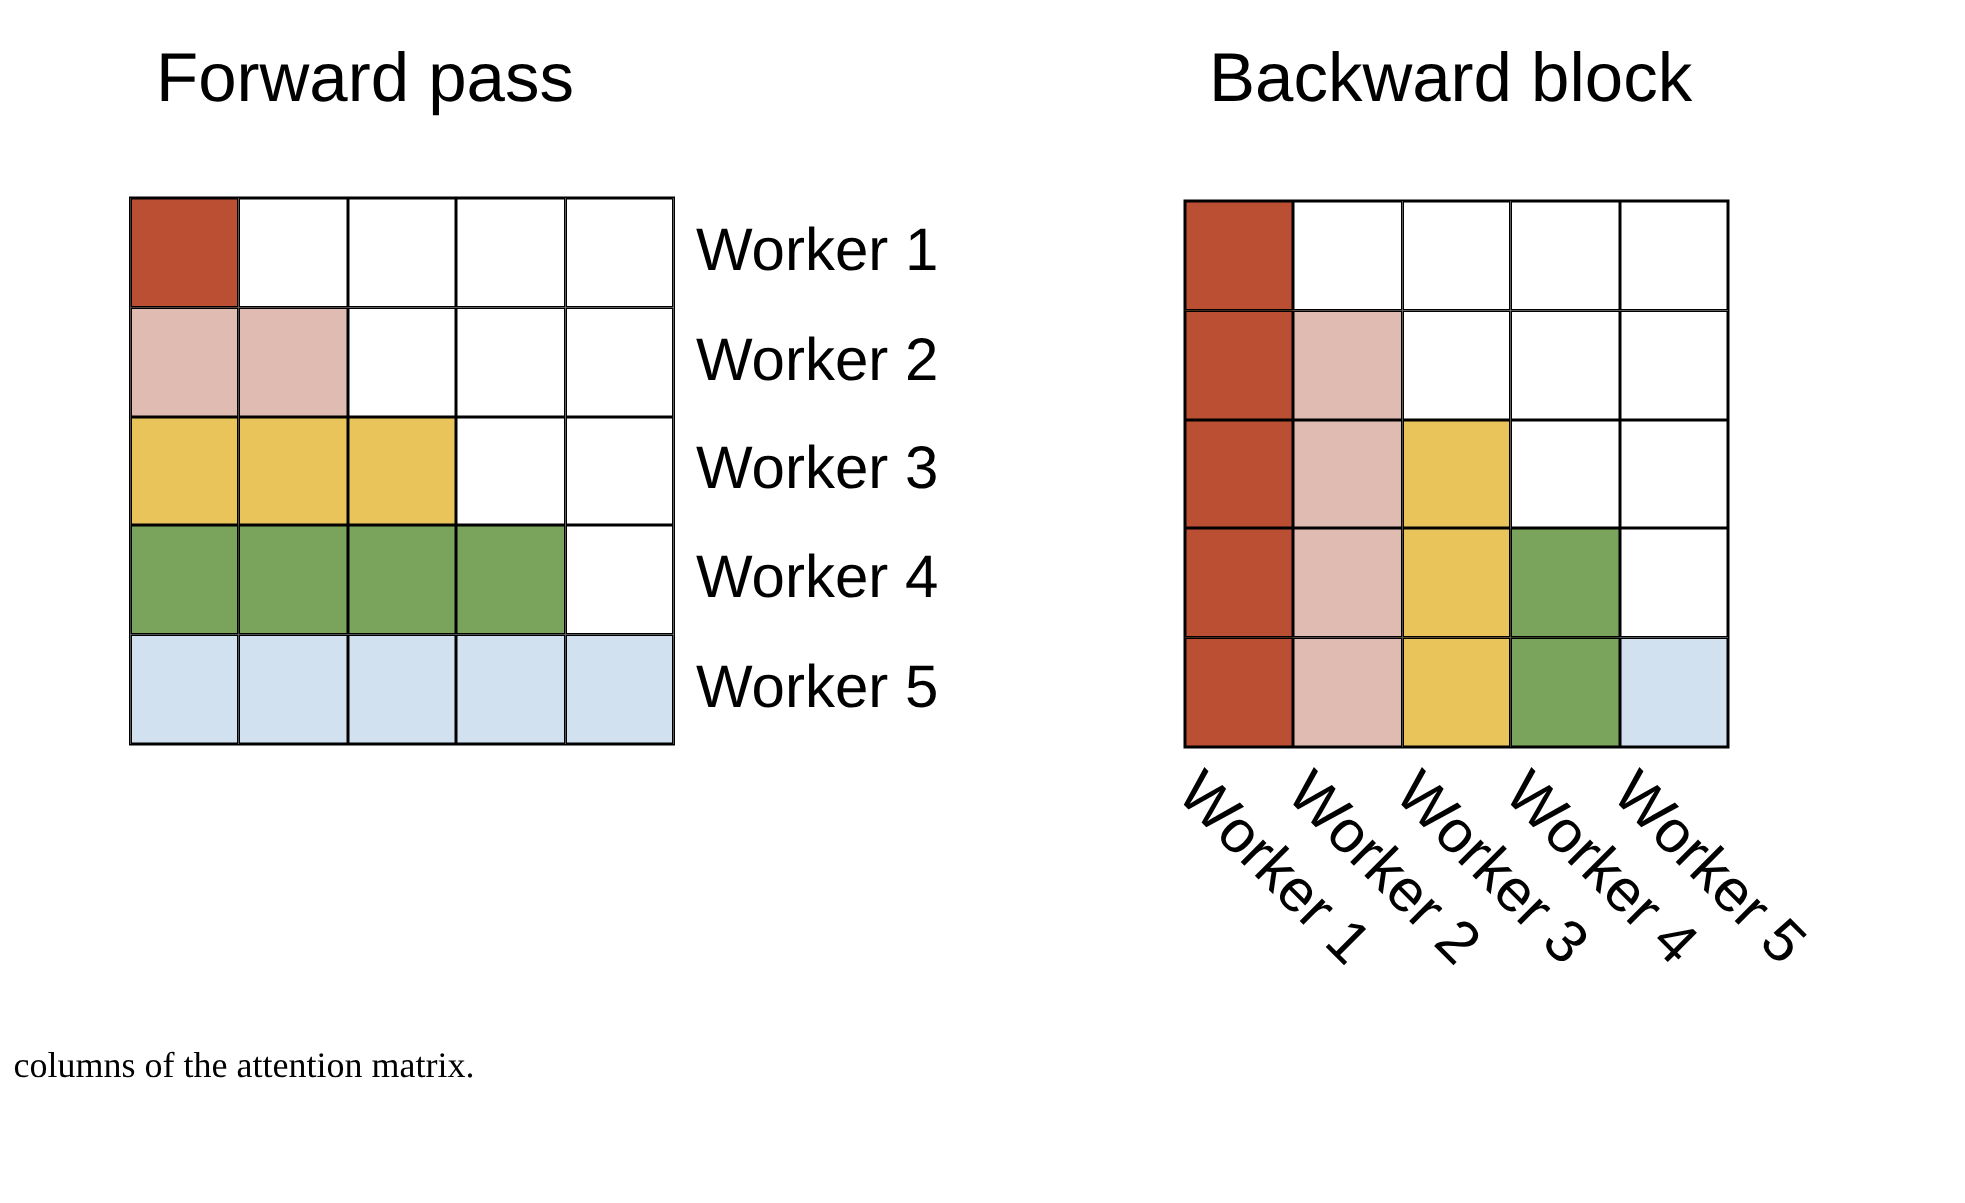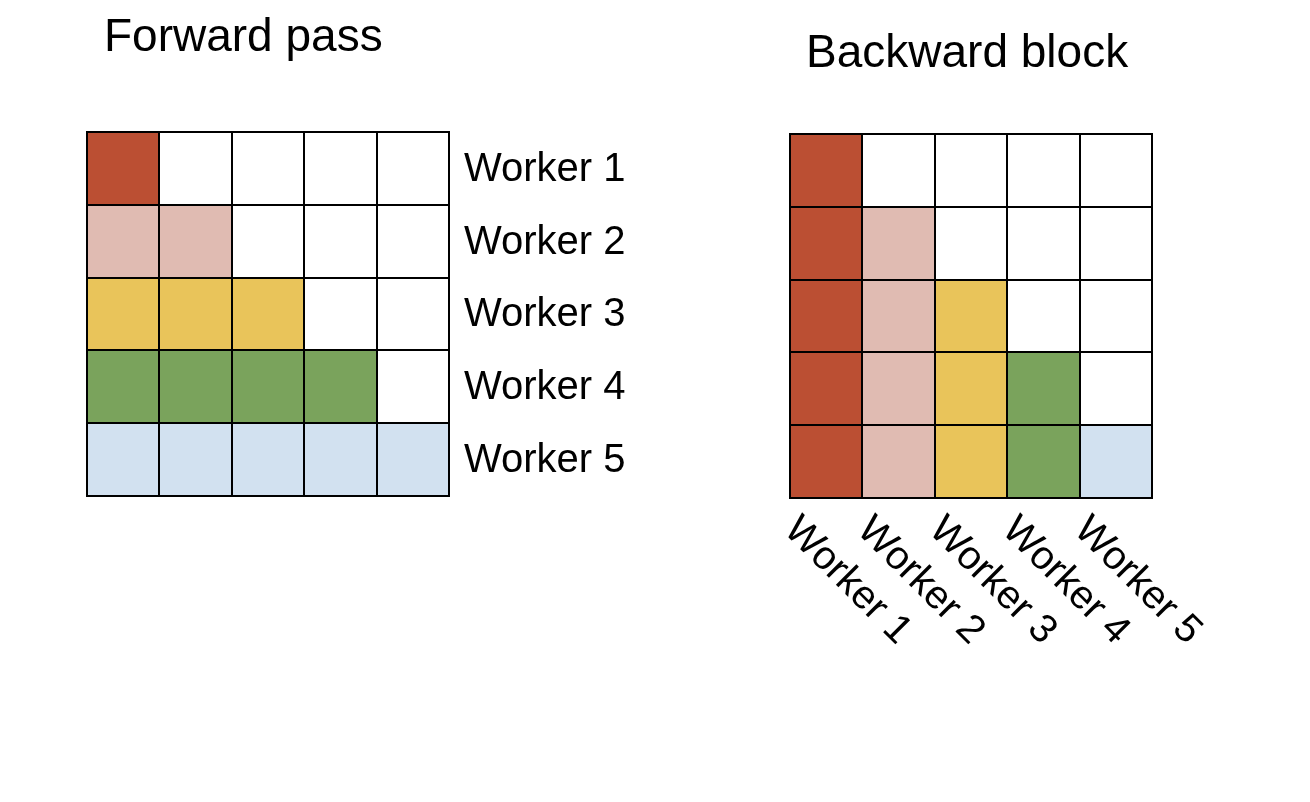--- a/index.html
+++ b/index.html
@@ -15,21 +15,21 @@
     color: #000000;
     overflow: hidden;
   }
   .panel-title {
     position: absolute;
     font-size: 46px;
     line-height: 50px;
     font-weight: 400;
     white-space: nowrap;
   }
-  .forward-title  { left: 104px; top: 10px; }
+  .forward-title  { left: 104px; top: 26px; }
   .backward-title { left: 806px; top: 26px; }
 
   .grid {
     position: absolute;
     display: grid;
     grid-template-columns: repeat(5, 72.4px);
     grid-template-rows: repeat(5, 72.8px);
     border: 1.6px solid #000;
   }
   .forward-grid  { left: 86px;  top: 131px; }
@@ -147,13 +147,14 @@
 
 <div id="backward-labels">
     <div class="col-label" style="left: 808px; top: 506px;">Worker 1</div>
     <div class="col-label" style="left: 880.5px; top: 506px;">Worker 2</div>
     <div class="col-label" style="left: 953px; top: 506px;">Worker 3</div>
     <div class="col-label" style="left: 1025.5px; top: 506px;">Worker 4</div>
     <div class="col-label" style="left: 1098px; top: 506px;">Worker 5</div>
   </div>
 
 <div id="caption" class="caption">
+    <div class="caption-line last">columns of the attention matrix.</div>
   </div>
 
 </body></html>

